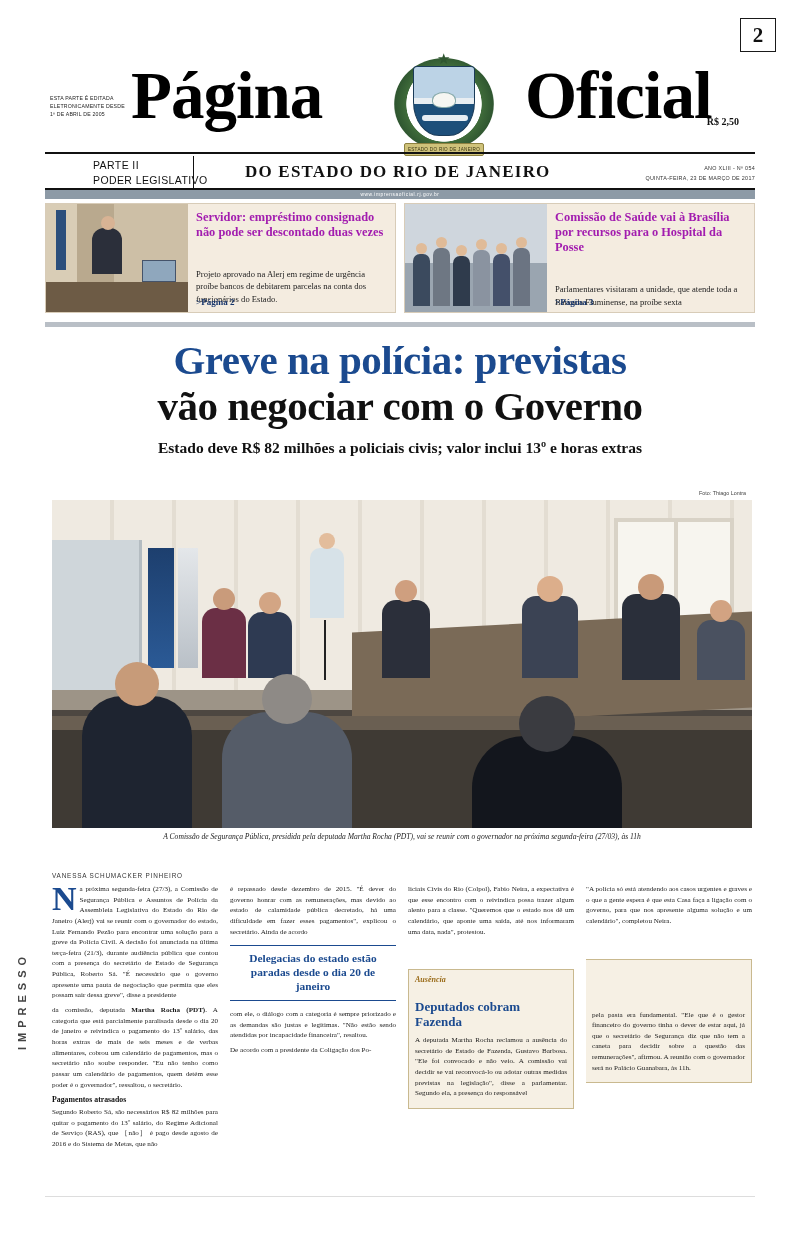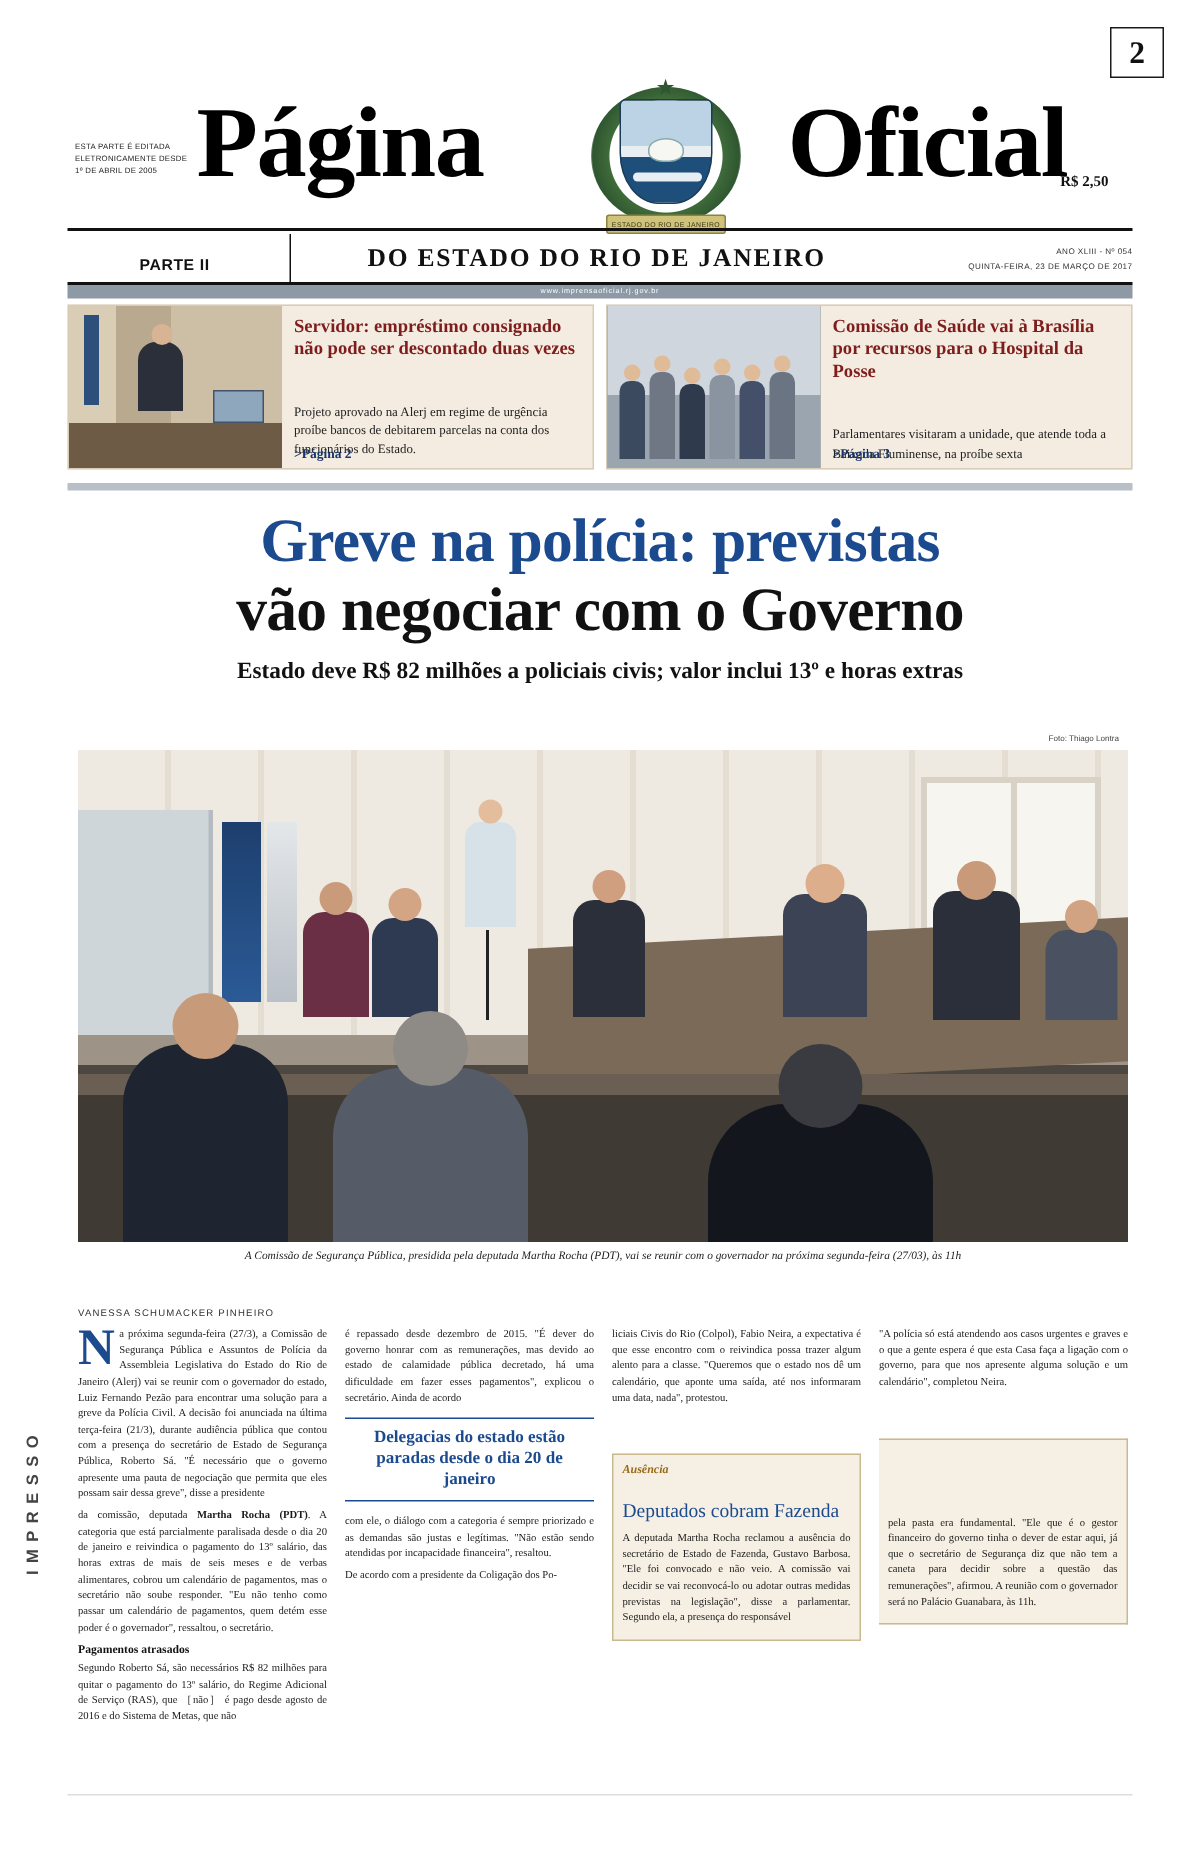--- a/index.html
+++ b/index.html
@@ -138,27 +138,26 @@
   }
 
   
   .rule-thick {
     position: absolute; left: 45px; width: 710px; height: 2.2px; background:#111;
   }
   .partebar {
     position: absolute; left: 45px; top: 156px; width: 710px; height: 34px;
   }
   .partebar .parte {
-    position: absolute; left: 48px; top: 14px;
+    position: absolute; left: 48px; top: 2px;
     font-family: "Liberation Sans", sans-serif;
     font-size: 10.5px;
     line-height: 1.45;
     letter-spacing: .4px;
     color: #111;
-    font-weight: bold;
   }
   .partebar .vsep {
     position: absolute; left: 148px; top: 0px; width: 1.2px; height: 32px; background: #111;
   }
   .partebar .state {
     position: absolute; left: 200px; top: 6px;
     font-family: "Liberation Serif", serif;
     font-weight: bold;
     font-size: 17px;
     letter-spacing: 1.2px;
@@ -194,21 +193,21 @@
     background: #f4ece0;
     border: 0.8px solid #d8ccb8;
   }
   .teaser .photo { width: 142px; flex: none; position: relative; overflow: hidden; background:#6f7a84; }
   .teaser .txt { padding: 6px 8px 4px 8px; position: relative; flex: 1; }
   .teaser h3 {
     margin: 0 0 28px 0;
     font-family: "Liberation Serif", serif;
     font-size: 12.4px;
     line-height: 1.22;
-    color: #7f1d1d;
+    color: #a21caf;
     font-weight: bold;
   }
   .teaser p {
     margin: 0;
     font-family: "Liberation Serif", serif;
     font-size: 8.6px;
     line-height: 1.42;
     color: #222;
   }
   .teaser .more {
@@ -364,21 +363,21 @@
     font-family: "Liberation Serif", serif;
     font-weight: bold;
     font-style: italic;
     font-size: 8px;
     color: #9a6b18;
     margin-bottom: 16px;
   }
   .sidebox h4 {
     margin: 0 0 5px 0;
     font-family: "Liberation Serif", serif;
-    font-weight: normal;
+    font-weight: bold;
     font-size: 13px;
     color: #1b4a8f;
     line-height: 1.15;
   }
   .sidebox p {
     margin: 0 0 4px 0;
     font-family: "Liberation Serif", serif;
     font-size: 7.1px;
     line-height: 1.5;
     text-align: justify;

